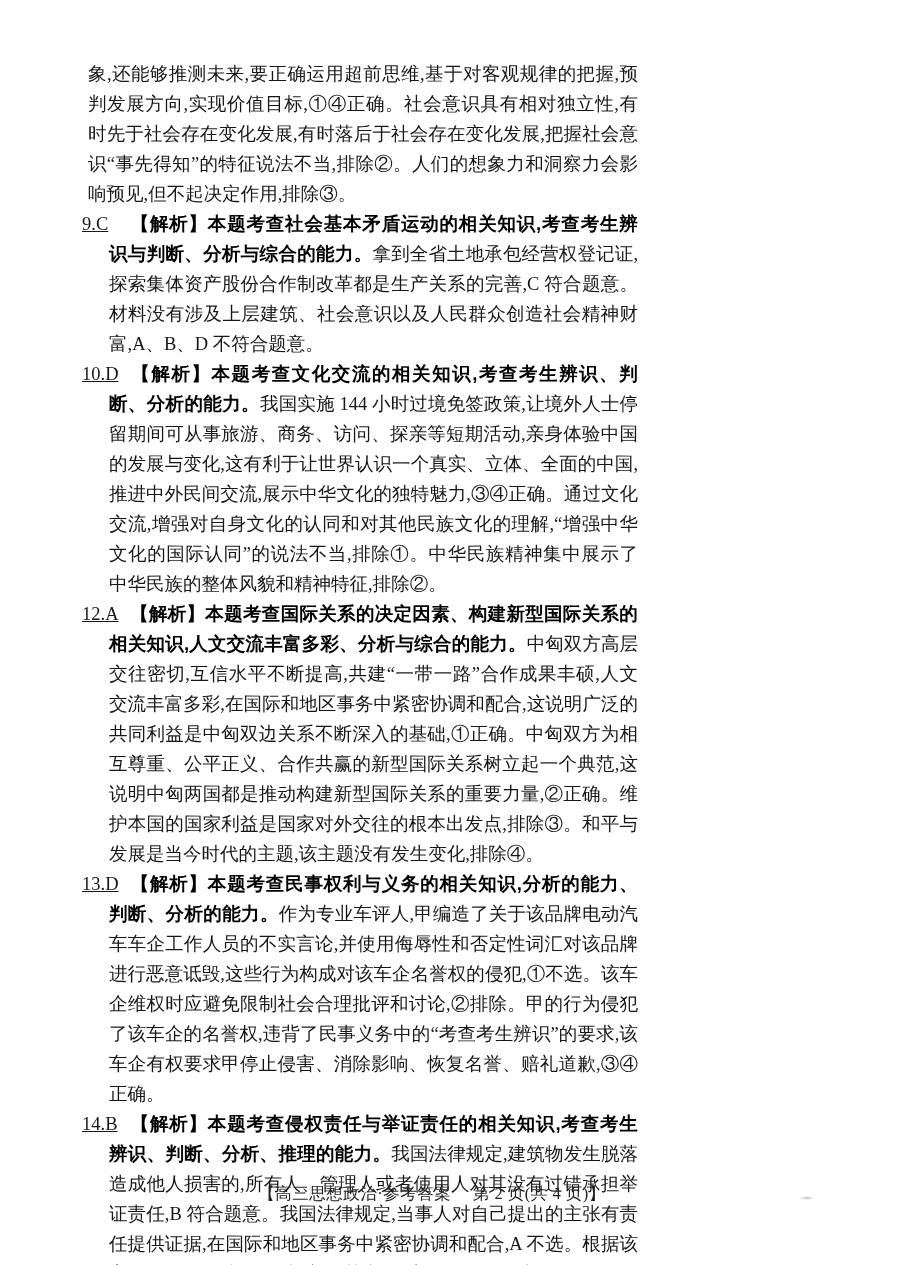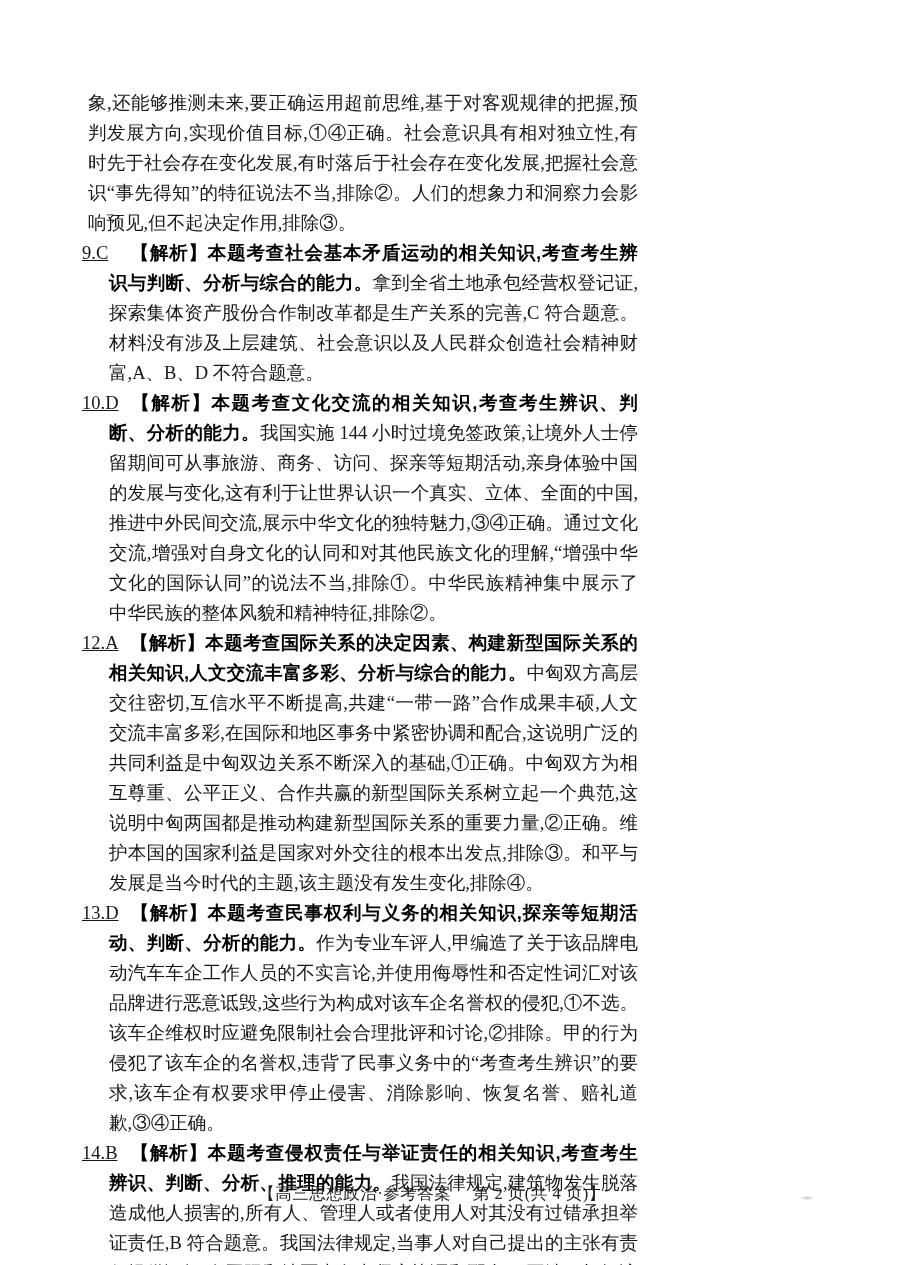--- a/index.html
+++ b/index.html
@@ -13,21 +13,21 @@
     position: relative;
     overflow: hidden;
     font-family: "Liberation Serif", "DejaVu Serif", serif;
     color: #161616;
   }
   .page {
     position: absolute;
     top: 0; left: 0;
     width: 720px;
     height: 1265px;
-    padding: 88px 82px 0 82px;
+    padding: 59px 82px 0 82px;
     box-sizing: border-box;
   }
   .content {
     font-size: 18.5px;
     line-height: 30px;
     text-align: justify;
     text-align-last: left;
   }
   p {
     margin: 0;
@@ -81,21 +81,21 @@
 
     <p class="intro">象,还能够推测未来,要正确运用超前思维,基于对客观规律的把握,预判发展方向,实现价值目标,①④正确。社会意识具有相对独立性,有时先于社会存在变化发展,有时落后于社会存在变化发展,把握社会意识“事先得知”的特征说法不当,排除②。人们的想象力和洞察力会影响预见,但不起决定作用,排除③。</p>
 
     <p class="item"><span class="num">9.C</span><span class="lead">【解析】本题考查社会基本矛盾运动的相关知识,考查考生辨识与判断、分析与综合的能力。</span><span>拿到全省土地承包经营权登记证,探索集体资产股份合作制改革都是生产关系的完善,C 符合题意。材料没有涉及上层建筑、社会意识以及人民群众创造社会精神财富,A、B、D 不符合题意。</span></p>
 
     <p class="item"><span class="num">10.D</span><span class="lead">【解析】本题考查文化交流的相关知识,考查考生辨识、判断、分析的能力。</span><span>我国实施 144 小时过境免签政策,让境外人士停留期间可从事旅游、商务、访问、探亲等短期活动,亲身体验中国的发展与变化,这有利于让世界认识一个真实、立体、全面的中国,推进中外民间交流,展示中华文化的独特魅力,③④正确。通过文化交流,增强对自身文化的认同和对其他民族文化的理解,“增强中华文化的国际认同”的说法不当,排除①。中华民族精神集中展示了中华民族的整体风貌和精神特征,排除②。</span></p>
 
 
     <p class="item"><span class="num">12.A</span><span class="lead">【解析】本题考查国际关系的决定因素、构建新型国际关系的相关知识,人文交流丰富多彩、分析与综合的能力。</span><span>中匈双方高层交往密切,互信水平不断提高,共建“一带一路”合作成果丰硕,人文交流丰富多彩,在国际和地区事务中紧密协调和配合,这说明广泛的共同利益是中匈双边关系不断深入的基础,①正确。中匈双方为相互尊重、公平正义、合作共赢的新型国际关系树立起一个典范,这说明中匈两国都是推动构建新型国际关系的重要力量,②正确。维护本国的国家利益是国家对外交往的根本出发点,排除③。和平与发展是当今时代的主题,该主题没有发生变化,排除④。</span></p>
 
-    <p class="item"><span class="num">13.D</span><span class="lead">【解析】本题考查民事权利与义务的相关知识,探亲等短期活动、判断、分析的能力。</span><span>作为专业车评人,甲编造了关于该品牌电动汽车车企工作人员的不实言论,并使用侮辱性和否定性词汇对该品牌进行恶意诋毁,这些行为构成对该车企名誉权的侵犯,①不选。该车企维权时应避免限制社会合理批评和讨论,②排除。甲的行为侵犯了该车企的名誉权,违背了民事义务中的“考查考生辨识”的要求,该车企有权要求甲停止侵害、消除影响、恢复名誉、赔礼道歉,③④正确。</span></p>
+    <p class="item"><span class="num">13.D</span><span class="lead">【解析】本题考查民事权利与义务的相关知识,分析的能力、判断、分析的能力。</span><span>作为专业车评人,甲编造了关于该品牌电动汽车车企工作人员的不实言论,并使用侮辱性和否定性词汇对该品牌进行恶意诋毁,这些行为构成对该车企名誉权的侵犯,①不选。该车企维权时应避免限制社会合理批评和讨论,②排除。甲的行为侵犯了该车企的名誉权,违背了民事义务中的“考查考生辨识”的要求,该车企有权要求甲停止侵害、消除影响、恢复名誉、赔礼道歉,③④正确。</span></p>
 
     <p class="item"><span class="num">14.B</span><span class="lead">【解析】本题考查侵权责任与举证责任的相关知识,考查考生辨识、判断、分析、推理的能力。</span><span>我国法律规定,建筑物发生脱落造成他人损害的,所有人、管理人或者使用人对其没有过错承担举证责任,B 符合题意。我国法律规定,当事人对自己提出的主张有责任提供证据,在国际和地区事务中紧密协调和配合,A 不选。根据该案提供的信息并不能断定温某车辆受损是不可抗力导致的,C 不选。该案中,如果物业公司存在过错,应当承担侵权责任,而不是违约责任,D 不选。</span></p>
 
   </div>
 </div>
 
 <div class="footer">【高三思想政治·参考答案　 第 2 页(共 4 页)】</div>
 <div class="scan-artifact"></div>
 
 </body></html>

